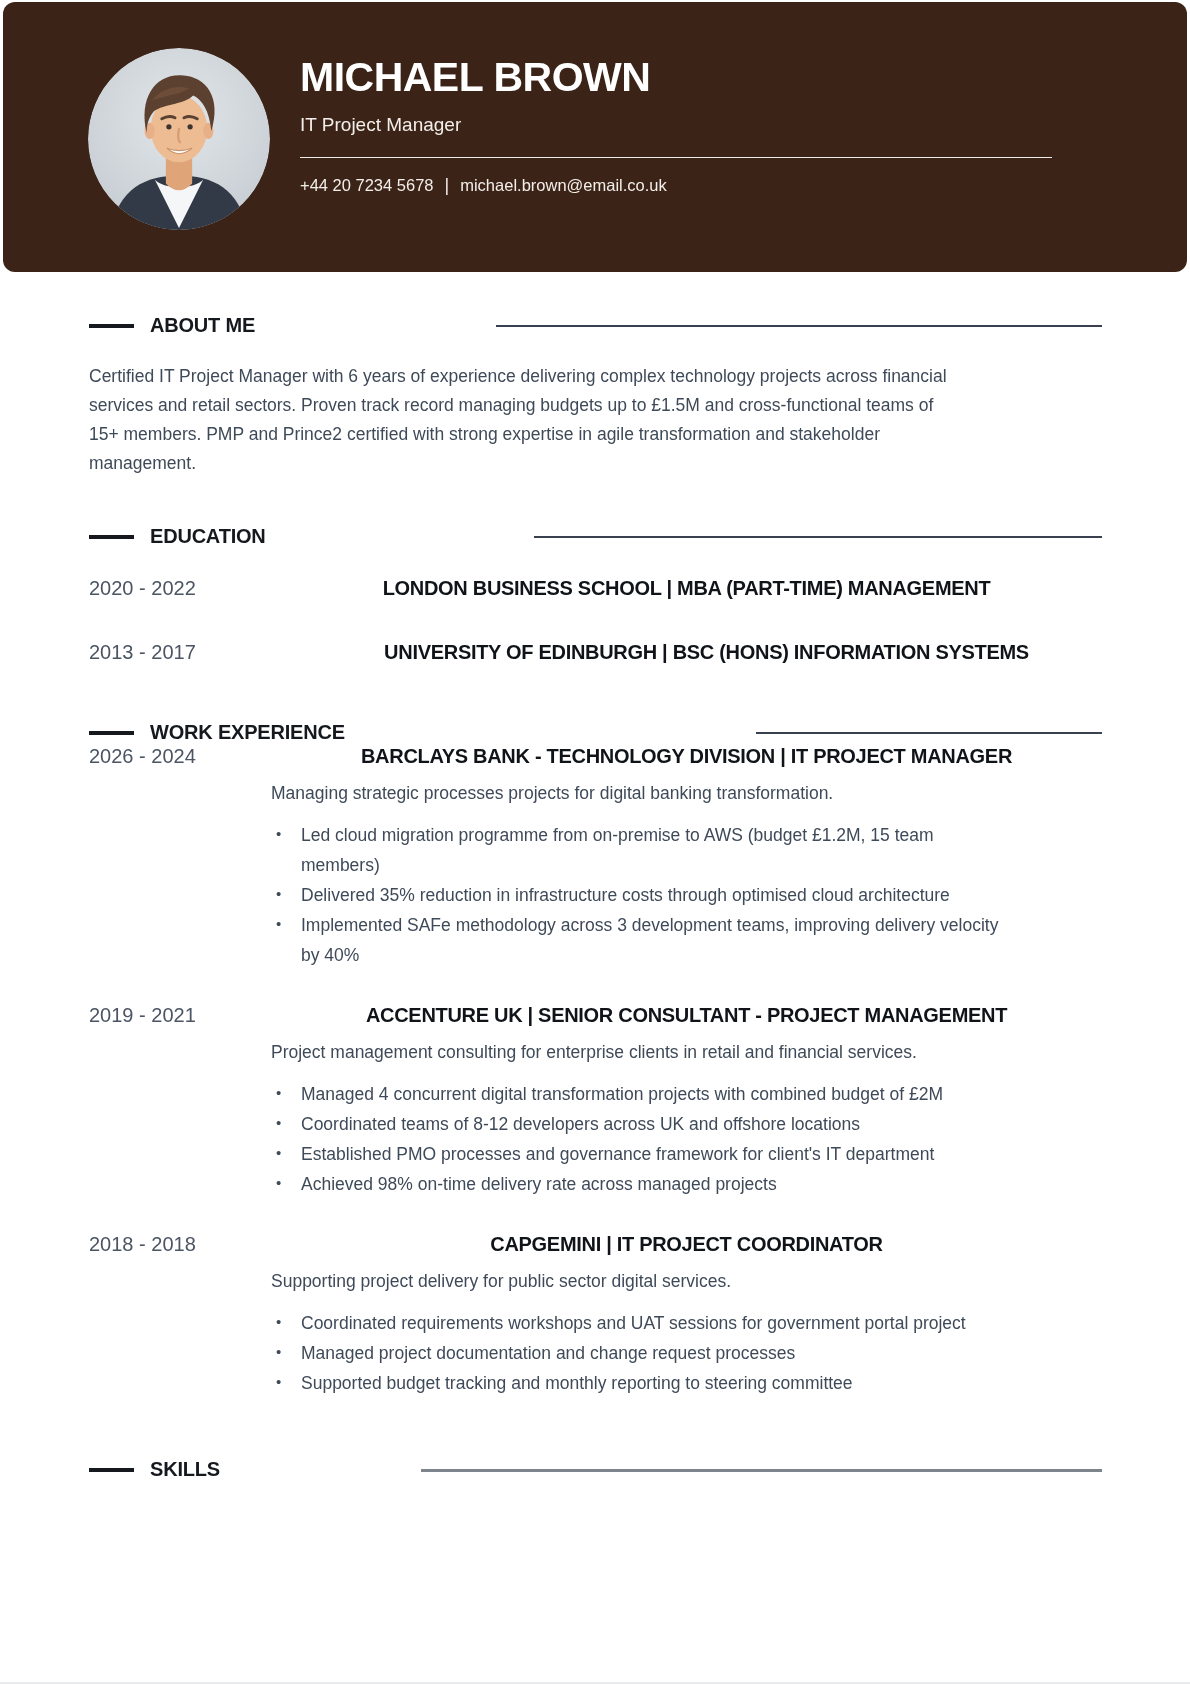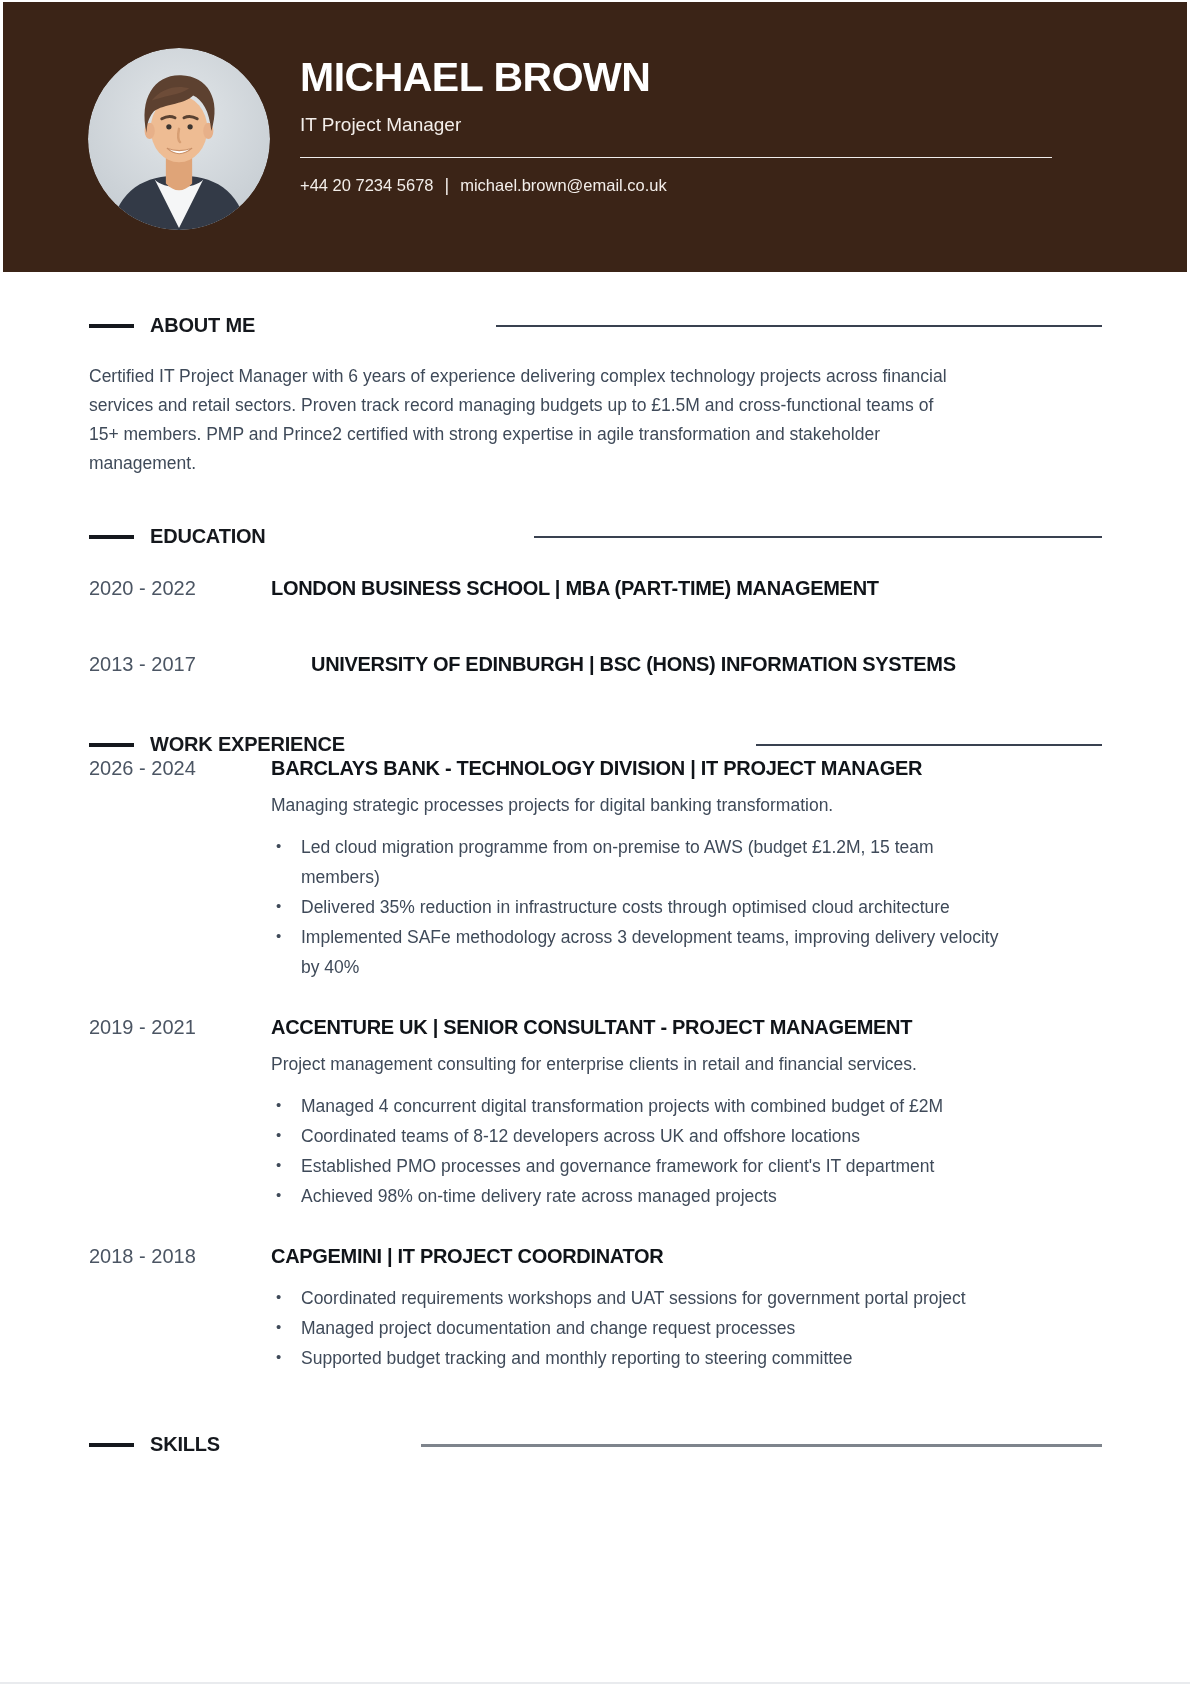--- a/index.html
+++ b/index.html
@@ -14,20 +14,21 @@
     padding:2px 3px 0 3px;
     border-bottom:2px solid #e9ebee;
     overflow:hidden;
   }
 
   
   .header {
     position:relative;
     height:270px;
     background:#3b2417;
+    border-radius:12px;
   }
   .avatar {
     position:absolute; left:85px; top:46px;
     width:182px; height:182px; border-radius:50%;
     overflow:hidden;
   }
   .avatar svg { display:block; width:100%; height:100%; }
   .h-name {
     position:absolute; left:297px; top:52px;
     font-size:41px; font-weight:800; letter-spacing:-0.5px;
@@ -82,27 +83,27 @@
     max-width:870px;
     font-size:17.5px; line-height:29px; color:#3f4a59;
   }
 
   
   .edu-rows { margin-top:28px; }
   .edu-row {
     display:grid; grid-template-columns:182px 1fr;
     align-items:baseline;
   }
-  .edu-row + .edu-row { margin-top:52px;gap:40px; }
+  .edu-row + .edu-row { margin-top:40px;gap:40px; }
   .dates {
     font-size:20px; color:#4b5563; line-height:24px; white-space:nowrap;
   }
   .item-title {
     font-size:20px; font-weight:800; color:#101419;
-    letter-spacing:-0.3px; line-height:24px; white-space:nowrap;
+    letter-spacing:-0.3px; line-height:24px; white-space:nowrap;text-align:center;
   }
 
   
   .job { display:grid; grid-template-columns:182px 1fr; }
   .job:first-of-type { margin-top:31px; }
   .job + .job { margin-top:33px; }
   .job-body { min-width:0; }
   .job-summary {
     margin:13px 0 0 0;
     max-width:870px;
@@ -240,20 +241,21 @@
             <li>Established PMO processes and governance framework for client's IT department</li>
             <li>Achieved 98% on-time delivery rate across managed projects</li>
           </ul>
         </div>
       </div>
 
       <div class="job">
         <span class="dates">2018 - 2018</span>
         <div class="job-body">
           <div class="item-title">CAPGEMINI | IT PROJECT COORDINATOR</div>
+          <p class="job-summary">Supporting project delivery for public sector digital services.</p>
           <ul class="job-bullets">
             <li>Coordinated requirements workshops and UAT sessions for government portal project</li>
             <li>Managed project documentation and change request processes</li>
             <li>Supported budget tracking and monthly reporting to steering committee</li>
           </ul>
         </div>
       </div>
     </section>
 
     <section class="section-skills">

